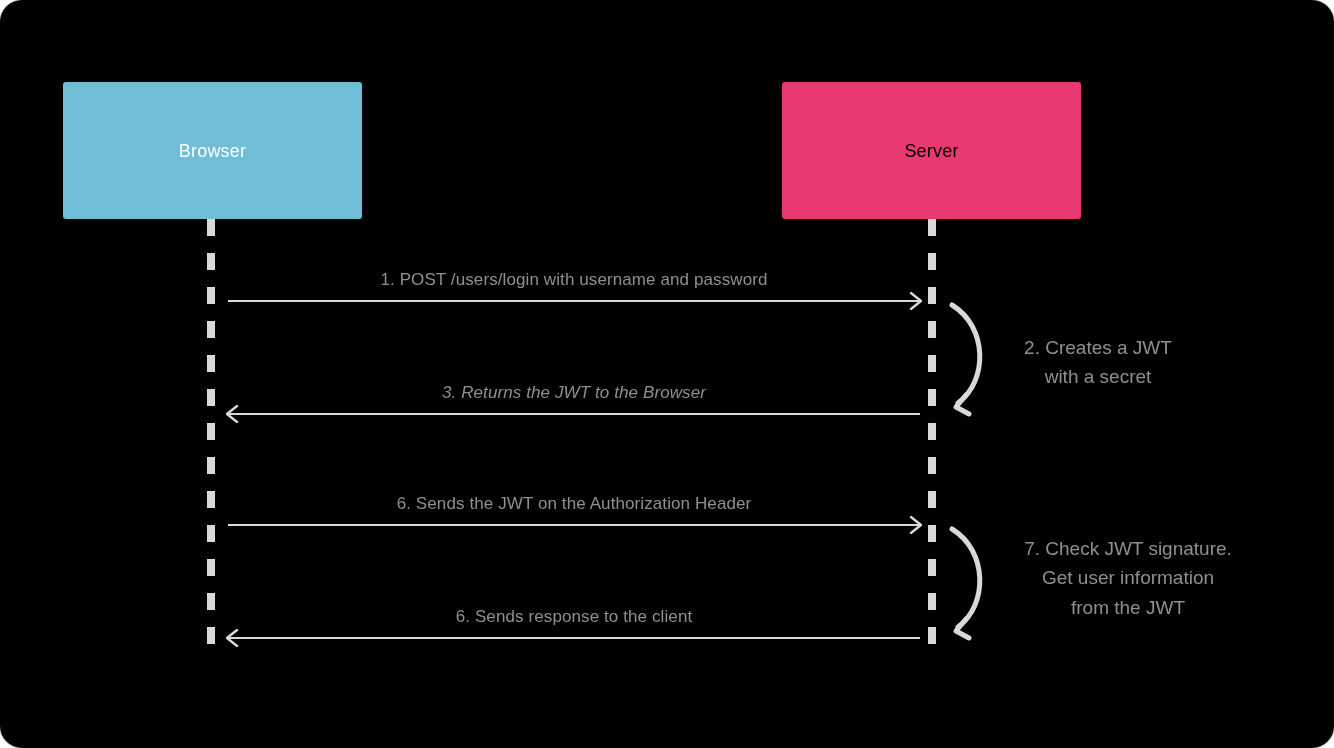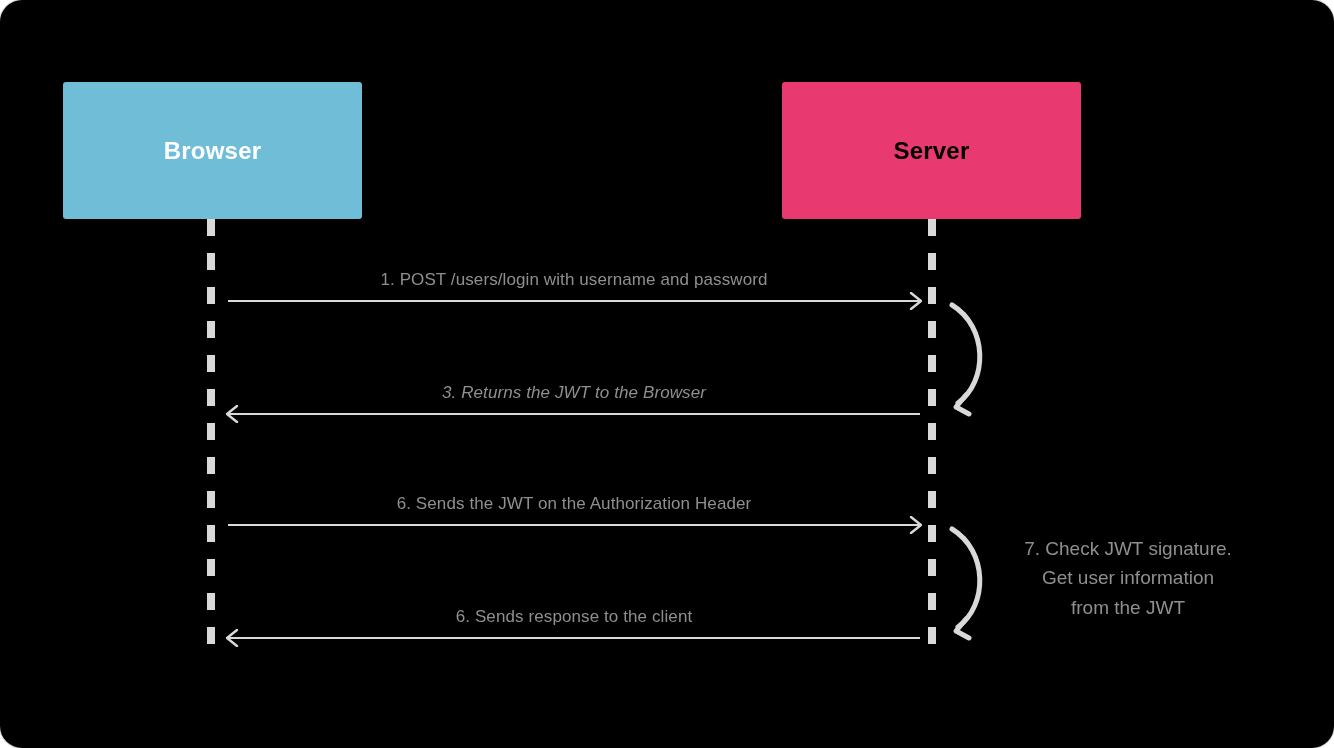--- a/index.html
+++ b/index.html
@@ -25,22 +25,22 @@
   
   .participant {
     position: absolute;
     border-radius: 3px;
     display: flex;
     align-items: center;
     justify-content: center;
   }
   .participant-label {
     color: #ffffff;
-    font-size: 24px;
-    font-weight: 700;
+    font-size: 18px;
+    font-weight: 400;
     letter-spacing: 0.2px;
     line-height: 1;
     white-space: nowrap;
   }
 
   #browser-box {
     left: 63px;
     top: 82px;
     width: 299px;
     height: 137px;
@@ -173,20 +173,22 @@
     </div>
     <div class="msg-label">1. POST /users/login with username and password</div>
   </div>
 
   <div class="self-message" id="message-2" style="left:940px; top:295px; width:70px; height:125px;">
     <svg width="70" height="125" viewBox="0 0 70 125">
       <path d="M12,10 C48,32 48,86 18,108" fill="none" stroke="#d9d9d9" stroke-width="5" stroke-linecap="round"></path>
       <polyline points="26,100 16,112 29,119" fill="none" stroke="#d9d9d9" stroke-width="5" stroke-linecap="round" stroke-linejoin="round"></polyline>
     </svg>
   </div>
+  <div class="self-note" id="note-2" style="left:1000px; top:333px; width:196px;">2. Creates a JWT
+with a secret</div>
 
   <div class="message" id="message-3" style="left:228px; top:413px; width:692px;font-style:italic;">
     <div class="shaft"></div>
     <div class="head head-left">
       <svg width="16" height="18" viewBox="0 0 16 18">
         <polyline points="11,1 1,9 11,17" fill="none" stroke="#d9d9d9" stroke-width="2.4" stroke-linecap="round" stroke-linejoin="round"></polyline>
       </svg>
     </div>
     <div class="msg-label">3. Returns the JWT to the Browser</div>
   </div>

